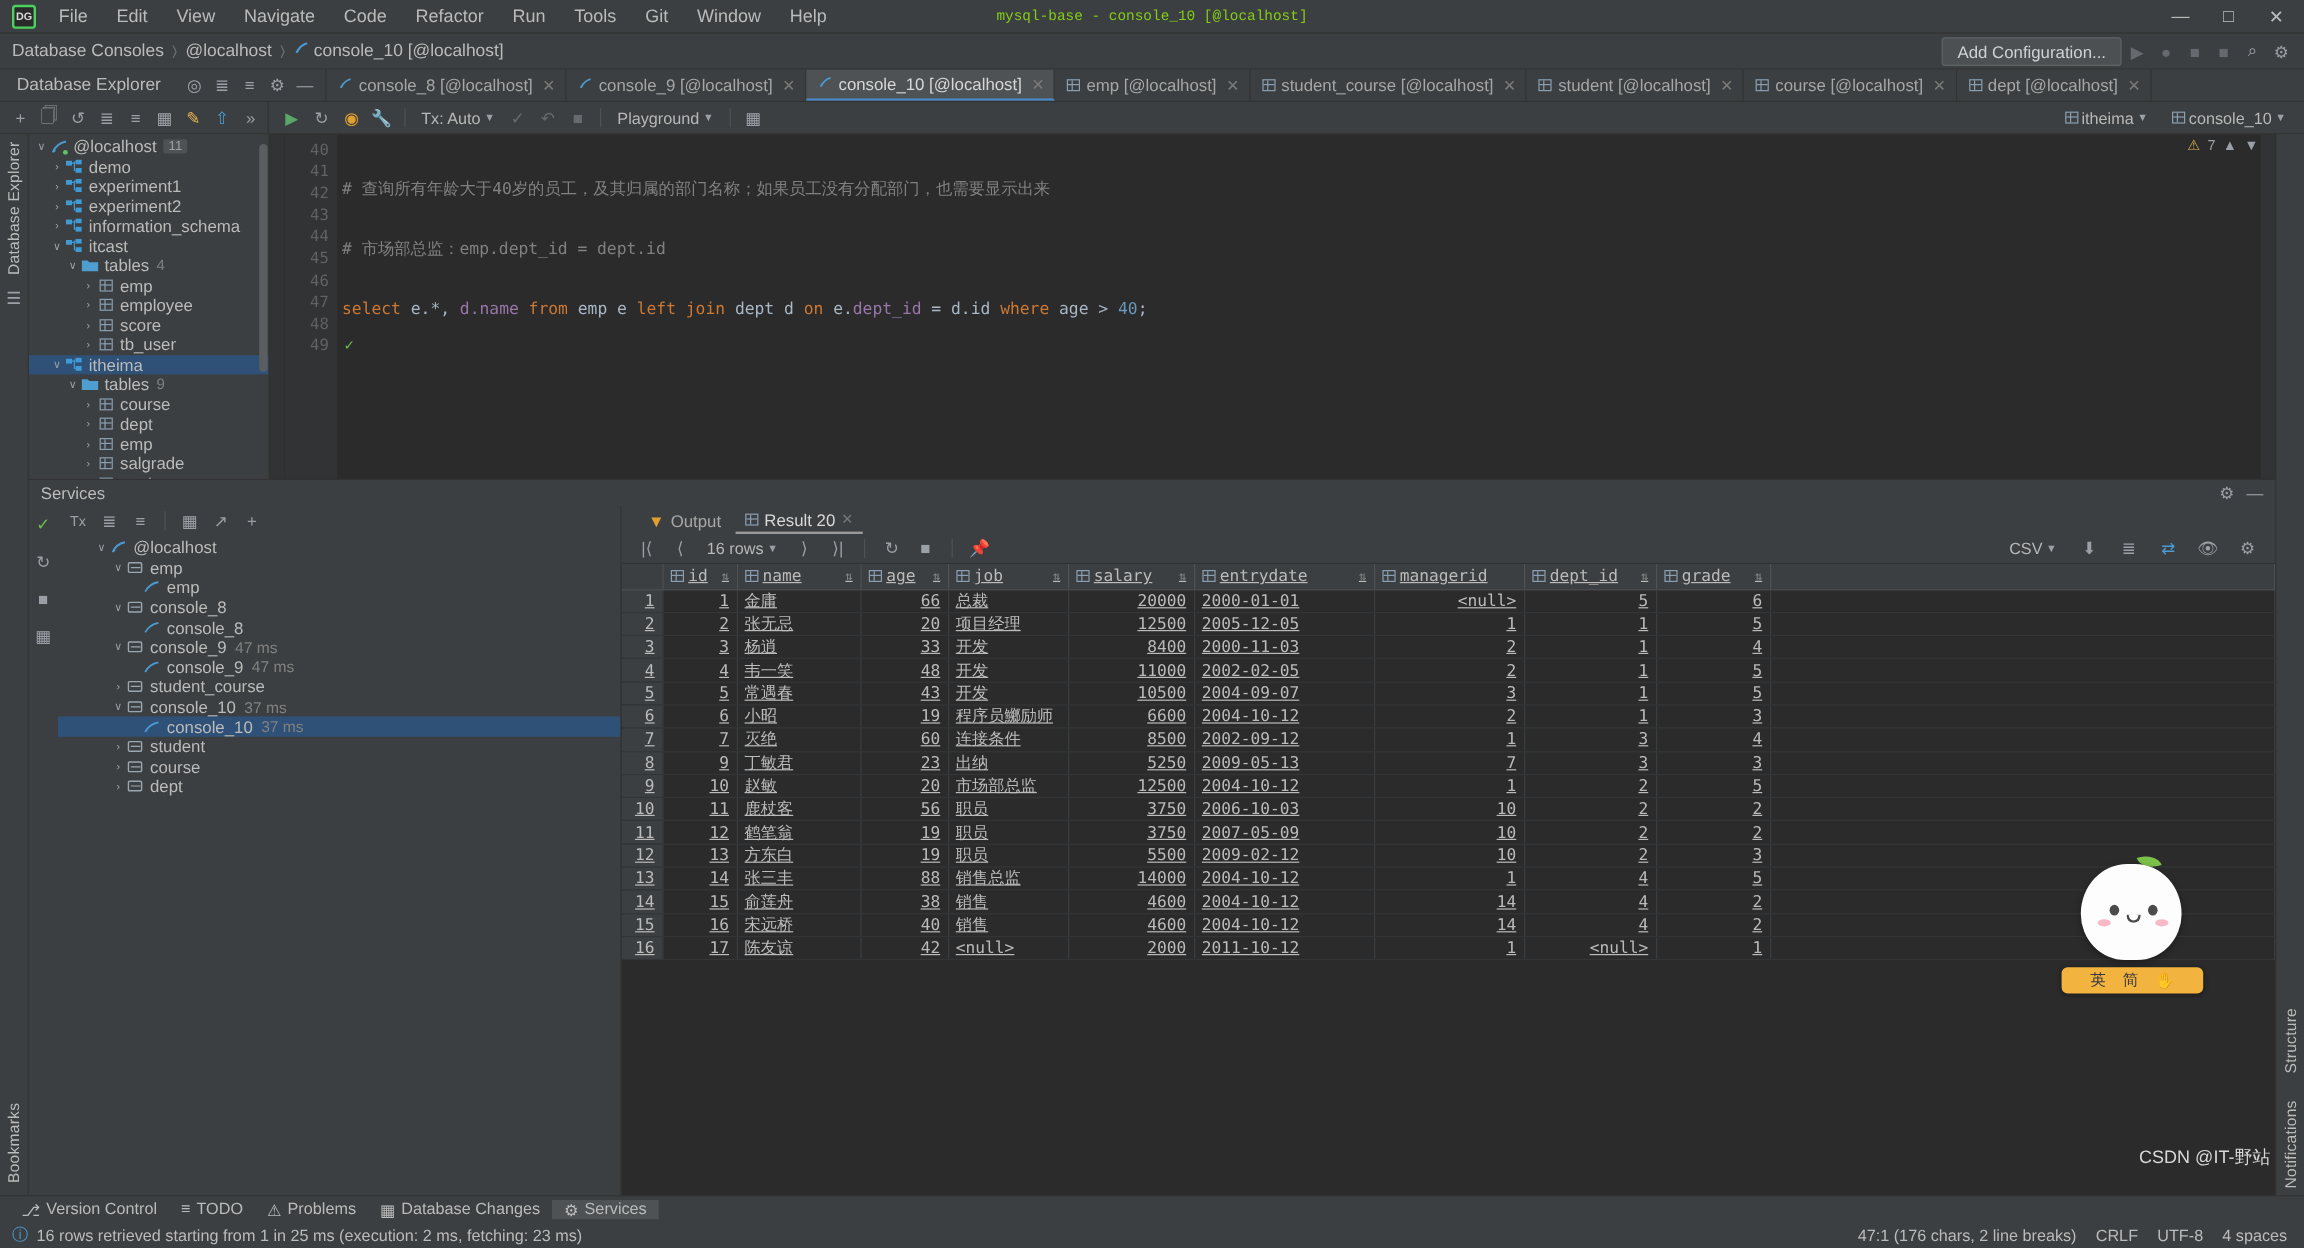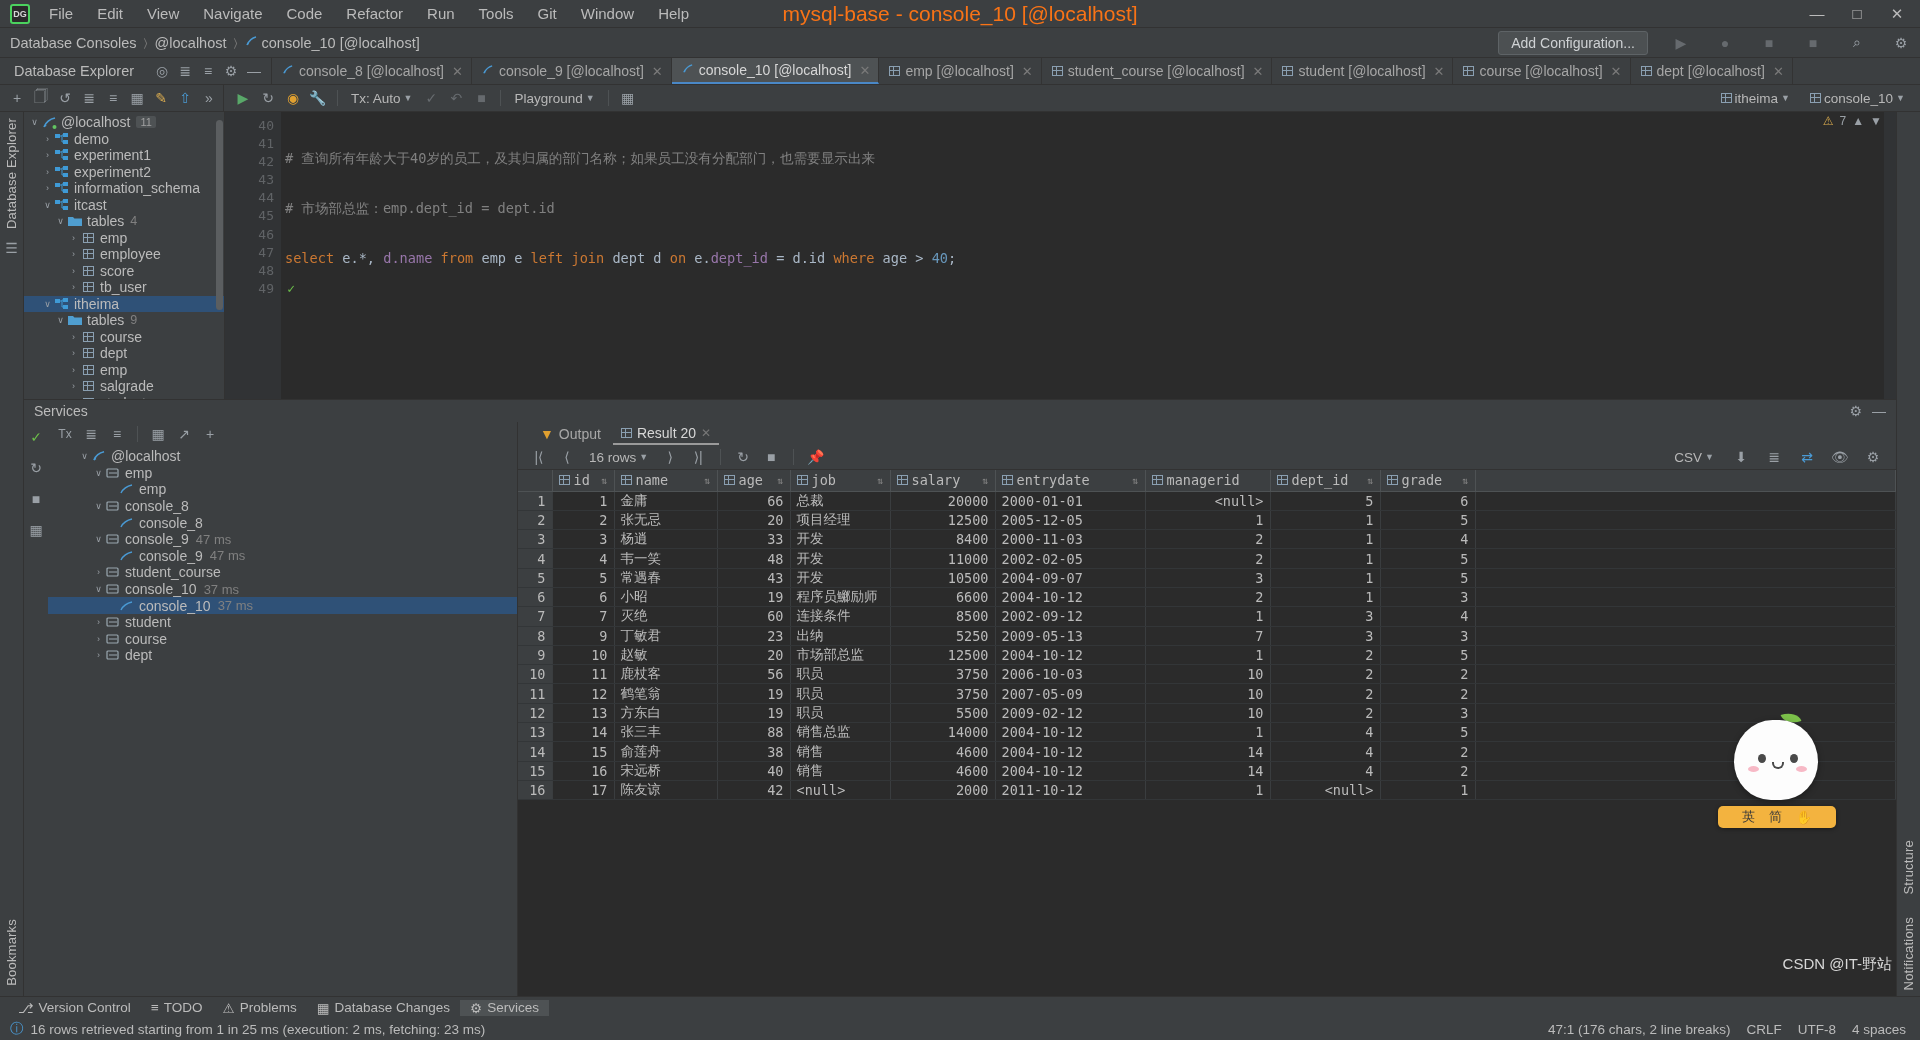--- a/index.html
+++ b/index.html
@@ -12,33 +12,33 @@
 
   
   .titlebar { height:28px; background:#3c3f41; display:flex; align-items:center;
               border-bottom:1px solid #323232; flex:0 0 28px; }
   .dg-logo { width:20px; height:20px; margin:0 8px 0 10px; border:2px solid #4bd25e;
              border-radius:3px; background:#2b2b2b; color:#d7d7d7; font-size:9px;
              font-weight:bold; display:flex; align-items:center; justify-content:center;
              font-family:"Liberation Sans", sans-serif; }
   .menu { display:flex; gap:2px; }
   .menu-item { padding:3px 11px; font-size:15px; color:#bbbbbb; cursor:default; }
-  .win-title { position:absolute; left:50%; transform:translateX(-50%); font-size:21px;
-               color:#f97316; }
+  .win-title { position:absolute; left:50%; transform:translateX(-50%); font-size:12px;
+               color:#84cc16;font-family:Liberation Mono, monospace; }
   .titlebar-right { margin-left:auto; display:flex; align-items:center; gap:2px; padding-right:4px; }
   .win-btn { width:38px; height:26px; display:flex; align-items:center; justify-content:center;
              color:#bbb; font-size:15px; }
 
   
   .breadcrumbbar { height:30px; background:#3c3f41; display:flex; align-items:center;
                    padding-left:10px; flex:0 0 30px; border-bottom:1px solid #323232; }
   .crumb { font-size:14.5px; color:#bbbbbb; }
   .crumb-sep { color:#777; margin:0 7px; font-size:12px; }
   .crumb-icon { display:inline-block; margin-right:4px; vertical-align:-2px; }
-  .bcbar-right { margin-left:auto; display:flex; align-items:center; gap:22px; padding-right:8px; }
+  .bcbar-right { margin-left:auto; display:flex; align-items:center; gap:2px; padding-right:8px; }
   .add-config { background:#4c5052; border:1px solid #5e6366; border-radius:3px;
                 padding:3px 12px; font-size:14px; color:#cfd2d4; }
   .tb-ico { width:22px; height:22px; display:flex; align-items:center; justify-content:center;
             color:#9aa0a6; font-size:14px; }
   .tb-ico.dim { opacity:.45; }
 
   
   .tabrow { height:27px; background:#3c3f41; display:flex; align-items:stretch;
             flex:0 0 27px; border-bottom:1px solid #323232; }
   .panel-title { display:flex; align-items:center; padding:0 6px 0 14px;
@@ -133,21 +133,21 @@
   .res-tabs { height:23px; display:flex; align-items:center; padding-left:14px; gap:4px;
               flex:0 0 23px; }
   .rtab { display:flex; align-items:center; gap:5px; padding:0 8px; height:23px;
           font-size:14px; color:#a8a8a8; }
   .rtab.active { color:#d7d7d7; border-bottom:2px solid #9a9a9a; }
   .res-toolbar { height:25px; display:flex; align-items:center; gap:6px; padding-left:10px;
                  flex:0 0 25px; border-bottom:1px solid #323232; }
   .rt-right { margin-left:auto; display:flex; align-items:center; gap:11px; padding-right:12px; }
   .grid { flex:1; overflow:hidden; background:#2b2b2b; }
   table.dg { border-collapse:collapse; width:100%; font-size:13.5px;
-             font-family:"DejaVu Sans Mono", monospace; }
+             font-family:"DejaVu Sans Mono", monospace;text-decoration:underline; }
   table.dg th { background:#3c3f41; color:#bbbbbb; font-weight:normal; height:21px;
                 border-right:1px solid #4e5254; border-bottom:1px solid #4e5254;
                 padding:0 6px; white-space:nowrap; }
   table.dg th .thin { display:flex; align-items:center; gap:4px; }
   table.dg th .sortico { margin-left:auto; color:#888; font-size:10px; }
   table.dg td { height:19.3px; border-right:1px solid #3a3d3f; border-bottom:1px solid #333638;
                 padding:0 6px; color:#bbbbbb; white-space:nowrap; }
   td.rn { background:#3c3f41; color:#999; text-align:right; width:30px; }
   td.num2 { text-align:right; color:#bbbbbb; }
   td.nul { color:#6a6a6a; }

